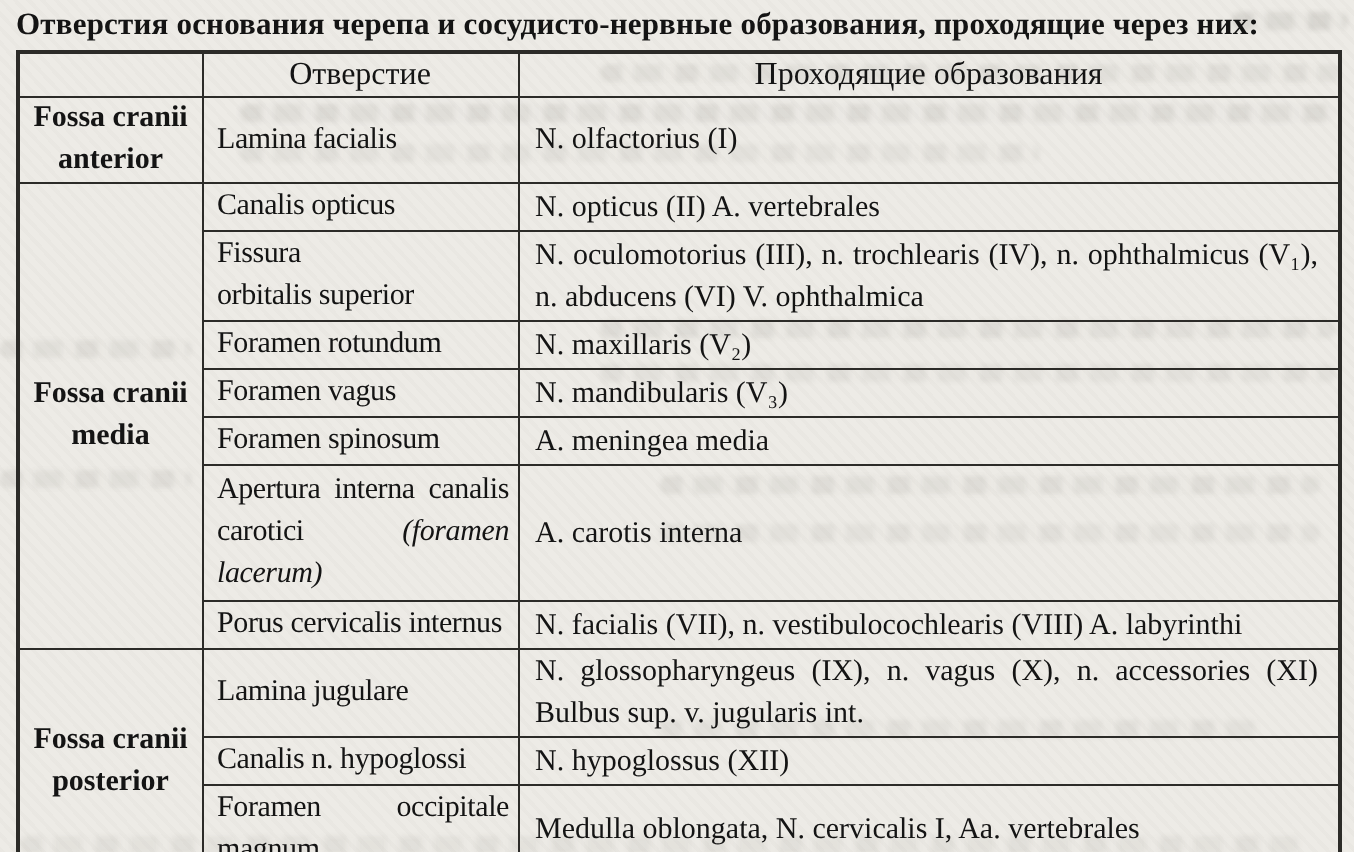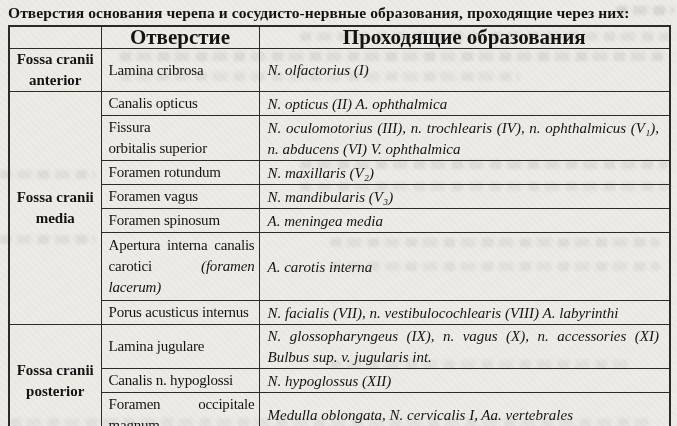--- a/index.html
+++ b/index.html
@@ -50,22 +50,22 @@
     border: 1px solid #2c2b28;
     vertical-align: middle;
     line-height: 21px;
     overflow: hidden;
   }
   table.main { border: 2px solid #2c2b28; }
   col.c1 { width: 92px; }
   col.c2 { width: 158px; }
   col.c3 { width: 411px; }
   tr.hhead th {
-    font-size: 21px;
-    font-weight: bold;
+    font-size: 16px;
+    font-weight: normal;
     text-align: center;
     height: 22px;
     padding: 0 2px;
   }
   th.fossa {
     font-weight: bold;
     padding: 0 2px;
     line-height: 20px;
   }
   td.open {
@@ -73,21 +73,20 @@
     padding: 1px 4px 1px 7px;
     white-space: pre-line;
     letter-spacing: -0.2px;
     vertical-align: middle;
   }
   td.open i { letter-spacing: -0.2px; }
   td.pass {
     text-align: justify;
     padding: 1px 10px 0 8px;
     vertical-align: middle;
-    font-style: italic;
   }
   tr.h38 { height: 38px; }
   tr.h22 { height: 22px; }
   tr.h44 { height: 44px; margin-left: 41px; }
   tr.h68 { height: 68px; }
   tr.h43 { height: 43px; }
 </style>
 </head>
 <body>
 
@@ -117,28 +116,28 @@
     <thead>
       <tr class="hhead">
         <th></th>
         <th>Отверстие</th>
         <th>Проходящие образования</th>
       </tr>
     </thead>
     <tbody>
       <tr class="h38">
         <th class="fossa">Fossa cranii anterior</th>
-        <td class="open">Lamina cribrosa</td>
+        <td class="open">Lamina facialis</td>
         <td class="pass">N. olfactorius (I)</td>
       </tr>
 
       <tr class="h22">
         <th class="fossa" rowspan="7">Fossa cranii media</th>
         <td class="open">Canalis opticus</td>
-        <td class="pass">N. opticus (II) A. ophthalmica</td>
+        <td class="pass">N. opticus (II) A. vertebrales</td>
       </tr>
       <tr class="h44">
         <td class="open">Fissura
 orbitalis superior</td>
         <td class="pass">N. oculomotorius (III), n. trochlearis (IV), n. ophthalmicus (V₁), n. abducens (VI) V. ophthalmica</td>
       </tr>
       <tr class="h22">
         <td class="open">Foramen rotundum</td>
         <td class="pass">N. maxillaris (V₂)</td>
       </tr>
@@ -148,21 +147,21 @@
       </tr>
       <tr class="h22">
         <td class="open">Foramen spinosum</td>
         <td class="pass">A. meningea media</td>
       </tr>
       <tr class="h68">
         <td class="open"><span>Apertura interna canalis carotici</span> <i>(foramen lacerum)</i></td>
         <td class="pass">A. carotis interna</td>
       </tr>
       <tr class="h22">
-        <td class="open">Porus acusticus internus</td>
+        <td class="open">Porus cervicalis internus</td>
         <td class="pass">N. facialis (VII), n. vestibulocochlearis (VIII) A. labyrinthi</td>
       </tr>
 
       <tr class="h43">
         <th class="fossa" rowspan="3">Fossa cranii posterior</th>
         <td class="open">Lamina jugulare</td>
         <td class="pass">N. glossopharyngeus (IX), n. vagus (X), n. accessories (XI) Bulbus sup. v. jugularis int.</td>
       </tr>
       <tr class="h22">
         <td class="open">Canalis n. hypoglossi</td>

